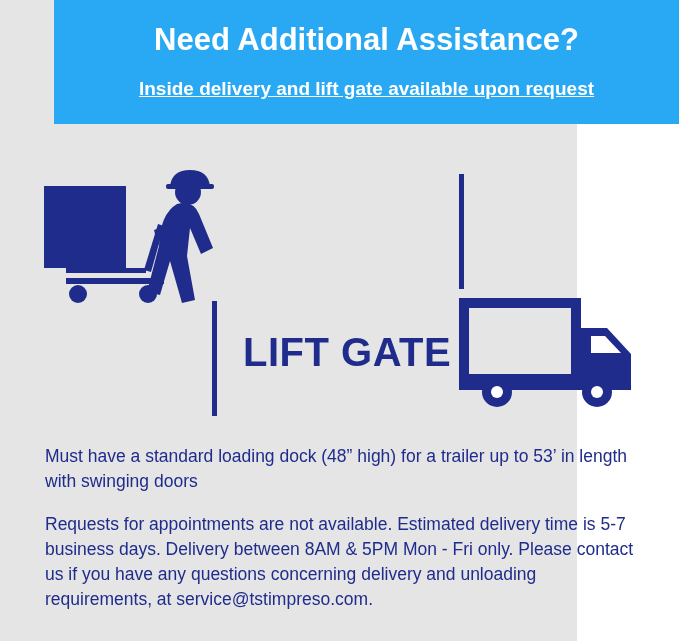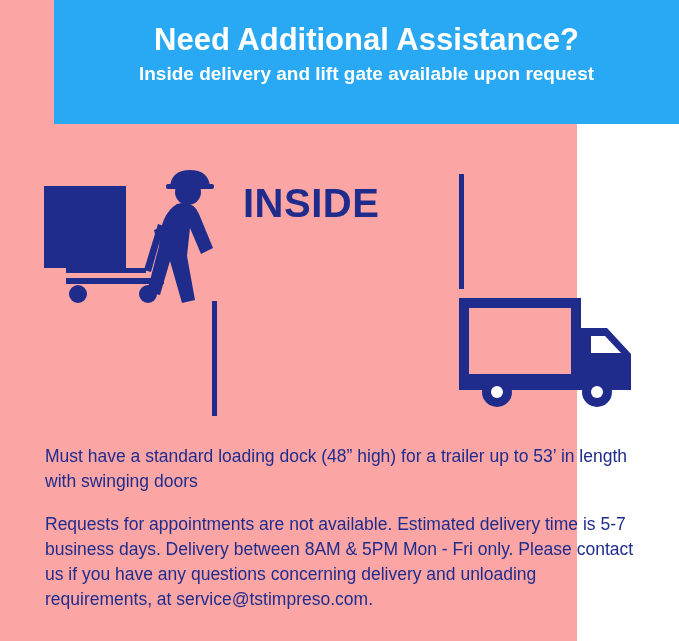--- a/index.html
+++ b/index.html
@@ -10,21 +10,21 @@
     width: 679px;
     height: 641px;
     background: #ffffff;
     font-family: "Liberation Sans", sans-serif;
     overflow: hidden;
   }
   .page {
     position: relative;
     width: 577px;
     height: 641px;
-    background: #fca5a5;
+    background: #e5e5e5;
     box-sizing: border-box;
   }
   
   .banner {
     position: absolute;
     left: 54px;
     top: 0px;
     width: 625px;
     height: 124px;
     background: #29a9f3;
@@ -37,21 +37,22 @@
     font-size: 31px;
     font-weight: bold;
     letter-spacing: 0px;
     line-height: 40px;
     margin: 6px 0 0 0;
   }
   .banner-sub {
     font-size: 19px;
     font-weight: bold;
     line-height: 26px;
-    margin-top: 1px;
+    margin-top: 16px;
+    text-decoration: underline;
   }
   
   .icons-area {
     position: absolute;
     left: 0;
     top: 124px;
     width: 679px;
     height: 300px;
   }
   .inside-label {
@@ -145,26 +146,26 @@
 
       <path d="M140 62 L118 70 L120 78 L144 72 Z" fill="#1f2c8c"></path>
 
       <circle cx="152" cy="32" r="13" fill="#1f2c8c"></circle>
 
       <path d="M134 26 q2 -16 20 -16 q18 0 20 16 z" fill="#1f2c8c"></path>
       <rect x="130" y="24" width="48" height="5" rx="2" fill="#1f2c8c"></rect>
     </svg>
 
     <div class="inside-label">
-      <div>INSIDE</div>
     </div>
 
     <div class="divider-v"></div>
     <div class="divider-v2"></div>
 
+    <div class="liftgate-label">LIFT GATE</div>
 
     <svg class="truck-svg" width="190" height="120" viewBox="0 0 190 120">
 
       <path d="M4 4 h122 v86 h-122 z M14 14 v66 h102 v-66 z" fill="#1f2c8c"></path>
 
       <path d="M126 34 h26 l24 26 v30 h-50 z" fill="#1f2c8c"></path>
 
       <path d="M136 42 h14 l16 17 h-30 z" fill="#ffffff"></path>
 
       <rect x="4" y="90" width="172" height="6" fill="#1f2c8c"></rect>

